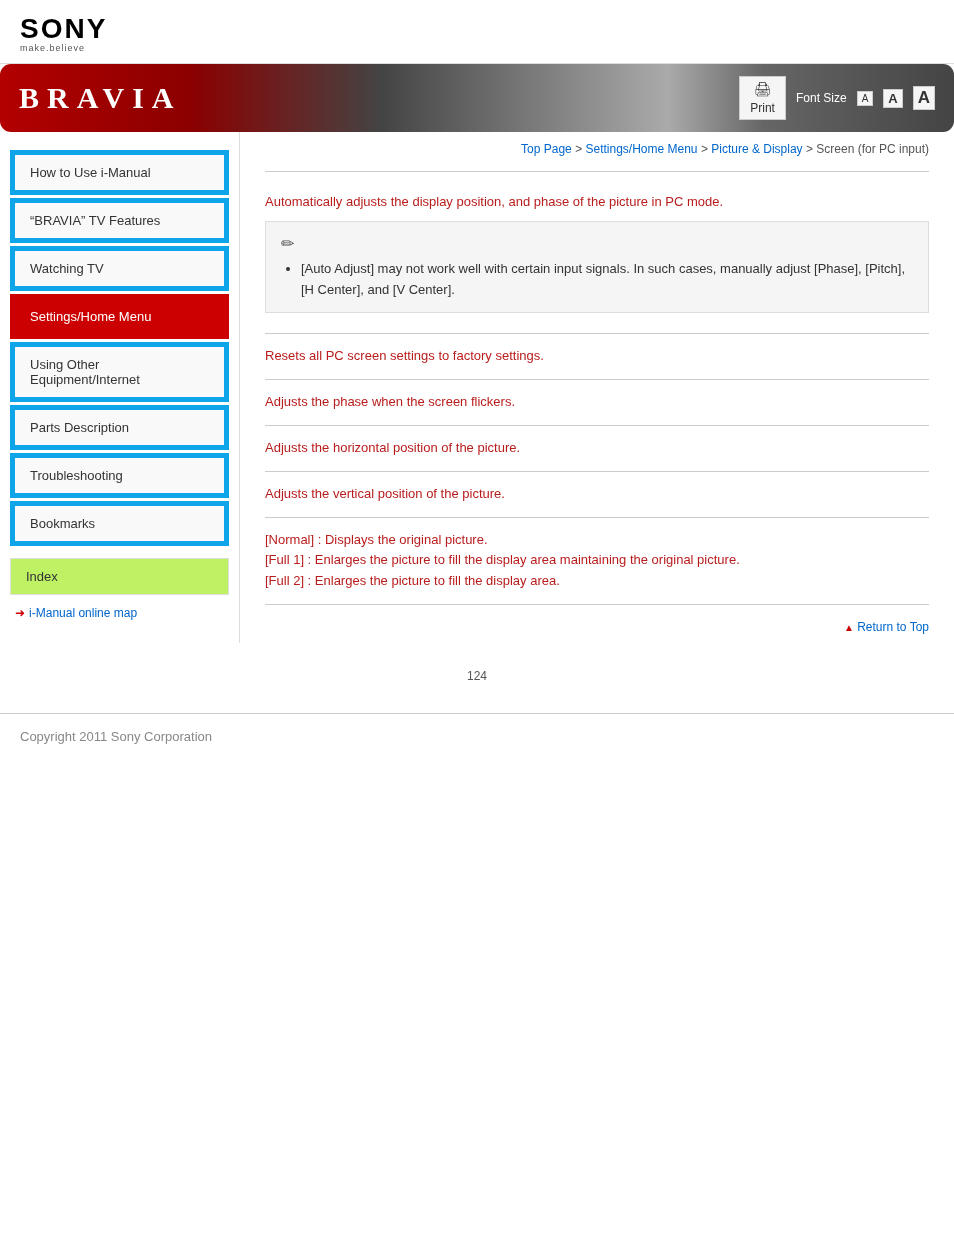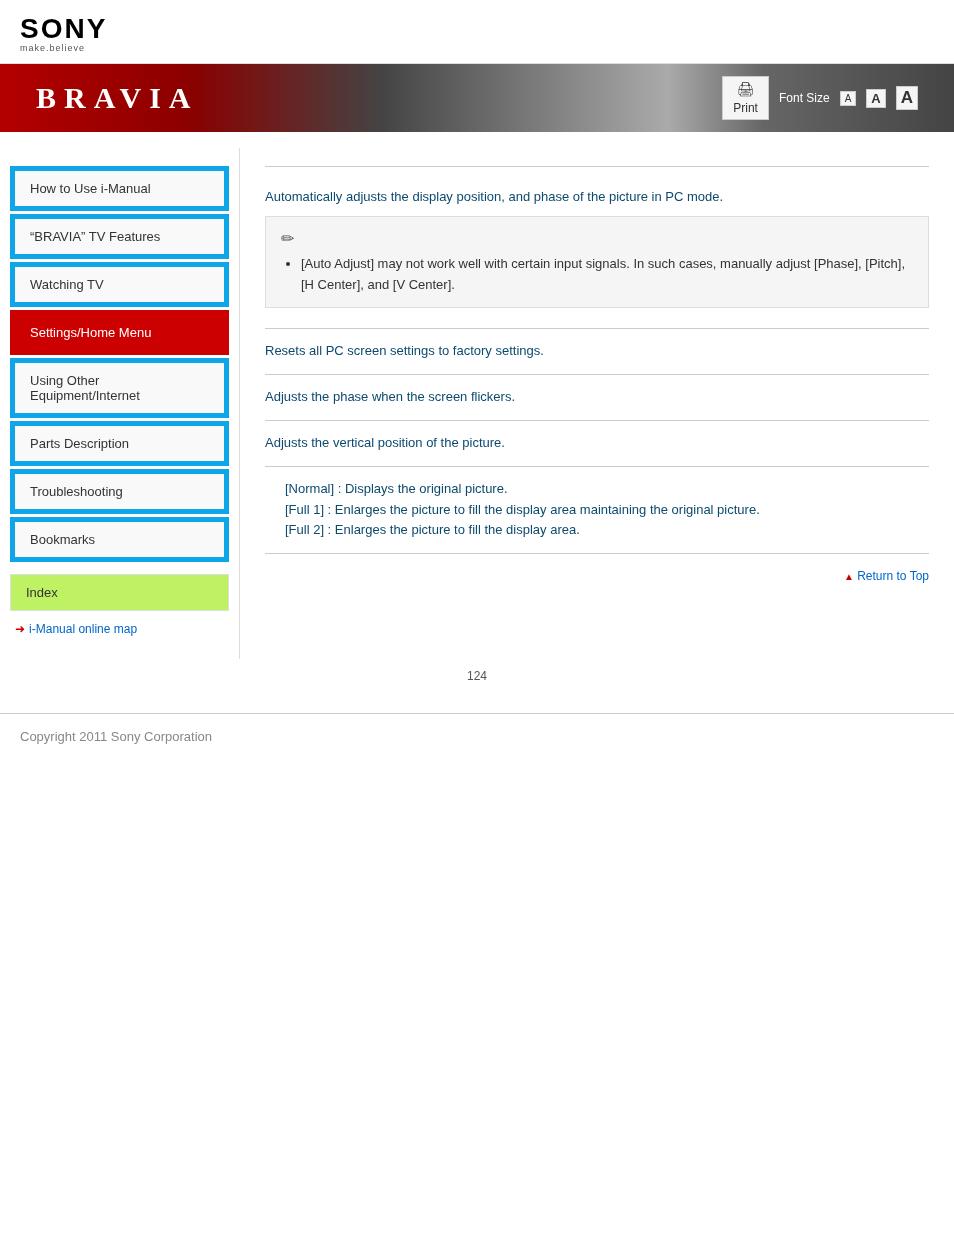--- a/index.html
+++ b/index.html
@@ -7,25 +7,26 @@
 
     
     .header { padding: 15px 20px 10px 20px; border-bottom: 1px solid #ddd; }
     .sony-logo { display: flex; flex-direction: column; justify-content: flex-end; }
     .sony-text { font-size: 28px; font-weight: 900; letter-spacing: 2px; color: #000; line-height: 1; }
     .sony-tagline { font-size: 9px; color: #555; letter-spacing: 1px; }
 
     
     .bravia-banner {
       background: linear-gradient(to right, #b30000 0%, #8b0000 20%, #444 40%, #666 50%, #888 60%, #aaa 70%, #666 80%, #444 100%);
-      padding: 12px 36px;
+      padding: 12px 19px;
       display: flex;
       align-items: center;
       justify-content: space-between;
-      margin-bottom: 16px;
+      margin-bottom: 0;
+      border-radius: 11px;
     }
     .bravia-title {
       font-size: 30px;
       font-weight: bold;
       color: #fff;
       letter-spacing: 8px;
       font-family: 'Times New Roman', serif;
       text-transform: uppercase;
     }
     .banner-controls {
@@ -128,21 +129,21 @@
     }
 
     
     .content-section {
       padding: 12px 0;
       border-bottom: 1px solid #ccc;
     }
     .content-section p {
       font-size: 13px;
       line-height: 1.6;
-      color: #0c4a6e;
+      color: #b91c1c;
     }
 
     
     .note-box {
       background: #f5f5f5;
       border: 1px solid #ddd;
       padding: 12px 15px;
       margin: 8px 0;
     }
     .note-icon {
@@ -244,20 +245,23 @@
     </div>
 
     <a class="sidebar-online-map" href="#">
       <span class="arrow-right">➜</span>
       <span>i-Manual online map</span>
     </a>
   </div>
 
   <div class="content-area">
 
+    <div class="breadcrumb">
+      <a>Top Page</a><span> &gt; </span><a>Settings/Home Menu</a><span> &gt; </span><a>Picture &amp; Display</a><span> &gt;</span><span> Screen (for PC input)</span>
+    </div>
 
     <div class="section-divider"></div>
 
     <div class="content-section">
       <p>Automatically adjusts the display position, and phase of the picture in PC mode.</p>
       <div class="note-box">
         <div class="note-icon">✏</div>
         <ul>
           <li>[Auto Adjust] may not work well with certain input signals. In such cases, manually adjust [Phase], [Pitch], [H Center], and [V Center].</li>
         </ul>
@@ -266,27 +270,30 @@
 
     <div class="content-section">
       <p>Resets all PC screen settings to factory settings.</p>
     </div>
 
     <div class="content-section">
       <p>Adjusts the phase when the screen flickers.</p>
     </div>
 
 
+    <div class="content-section">
+      <p>Adjusts the horizontal position of the picture.</p>
+    </div>
 
     <div class="content-section">
       <p>Adjusts the vertical position of the picture.</p>
     </div>
 
     <div class="content-section">
-      <p style="white-space: pre-line; margin-left: 20px;">[Normal] : Displays the original picture.
+      <p style="white-space: pre-line;">[Normal] : Displays the original picture.
 [Full 1] : Enlarges the picture to fill the display area maintaining the original picture.
 [Full 2] : Enlarges the picture to fill the display area.</p>
     </div>
 
     <div class="return-top">
       <a href="#">
         <span class="triangle-up">▲</span>
         <span>Return to Top</span>
       </a>
     </div>

